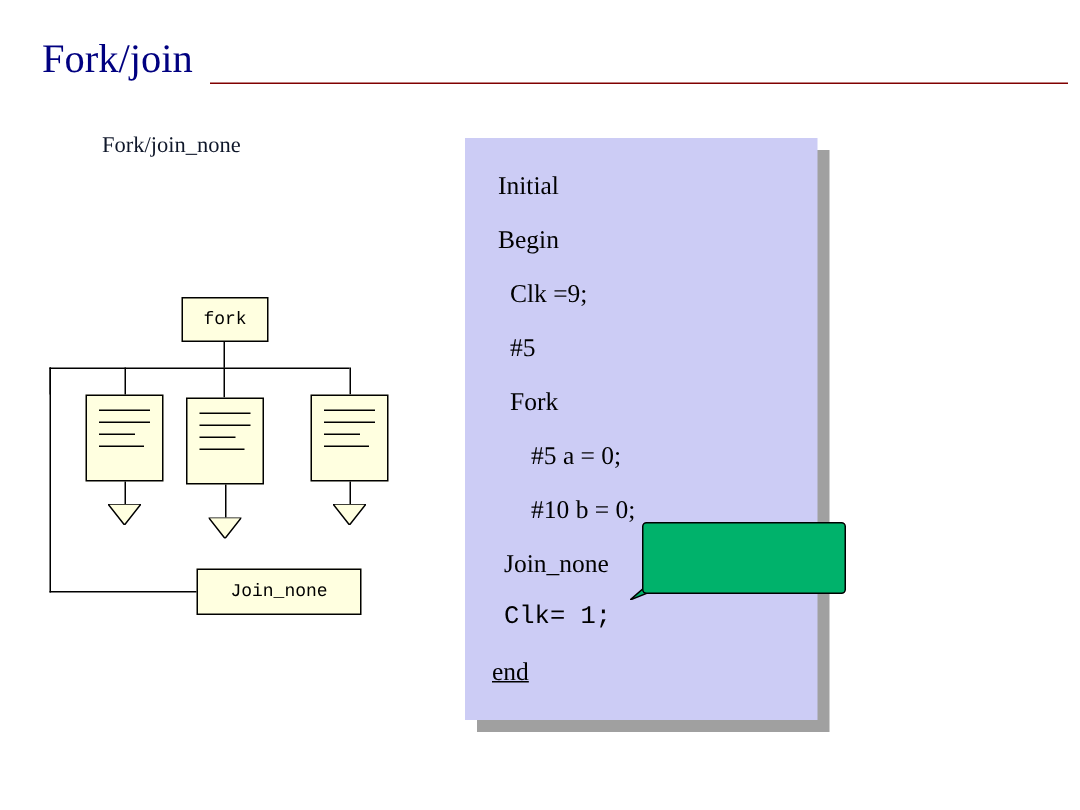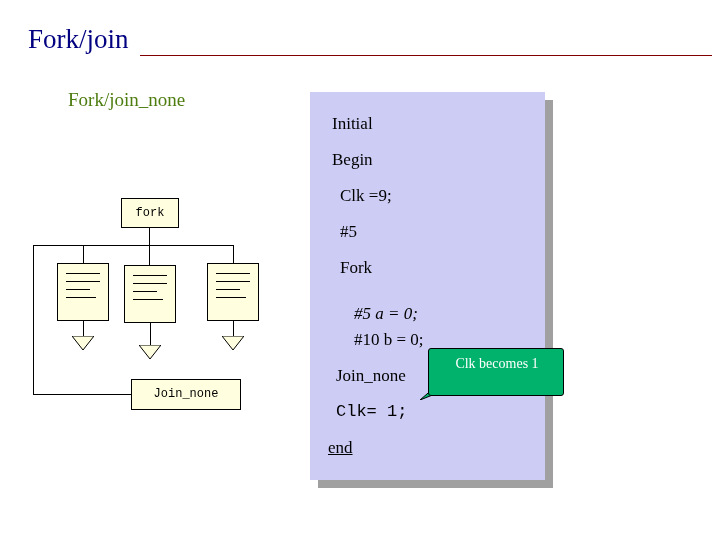--- a/index.html
+++ b/index.html
@@ -37,22 +37,22 @@
     top: 55px;
     width: 572px;
     height: 0px;
     border-top: 1px solid #800000;
   }
   
   #subtitle {
     position: absolute;
     left: 68px;
     top: 89px;
-    font-size: 19px;
-    color: #4d7c0f;
+    font-size: 15px;
+    color: #0f172a;
     white-space: nowrap;
   }
   
   #panel-shadow {
     position: absolute;
     left: 318px;
     top: 100px;
     width: 235px;
     height: 388px;
     background: #a0a0a0;
@@ -167,34 +167,33 @@
 
   <div id="subtitle">Fork/join_none</div>
 
   <div id="panel-shadow"></div>
   <div id="panel">
     <div class="code-line" style="left:22px; top:22px;">Initial</div>
     <div class="code-line" style="left:22px; top:58px;">Begin</div>
     <div class="code-line" style="left:30px; top:94px;">Clk =9;</div>
     <div class="code-line" style="left:30px; top:130px;">#5</div>
     <div class="code-line" style="left:30px; top:166px;">Fork</div>
-    <div class="code-line" style="left:44px; top:212px;font-style:italic;">#5 a  = 0;</div>
+    <div class="code-line" style="left:44px; top:202px;">#5 a  = 0;</div>
     <div class="code-line" style="left:44px; top:238px;">#10 b = 0;</div>
     <div class="code-line" style="left:26px; top:274px;">Join_none</div>
     <div class="code-line" style="left:26px; top:310px;font-family:Liberation Mono, monospace;">Clk= 1;</div>
     <div class="code-line" style="left:18px; top:346px;text-decoration:underline;">end</div>
   </div>
 
   <svg id="callout-tail" viewBox="0 0 30 26">
     <polygon points="30,0 30,14 0,26" fill="#00b26b" stroke="#000000" stroke-width="1"></polygon>
   </svg>
 
   <div id="callout">
     <div id="callout-text">
-      <div>Clk becomes 1</div>
     </div>
   </div>
 
   <div class="wire" style="left:149px; top:228px; width:1px; height:17px;"></div>
 
   <div class="wire" style="left:33px; top:245px; width:200px; height:1px;"></div>
 
   <div class="wire" style="left:33px;  top:245px; width:1px; height:18px;"></div>
   <div class="wire" style="left:83px;  top:245px; width:1px; height:20px;"></div>
   <div class="wire" style="left:149px; top:245px; width:1px; height:20px;"></div>

